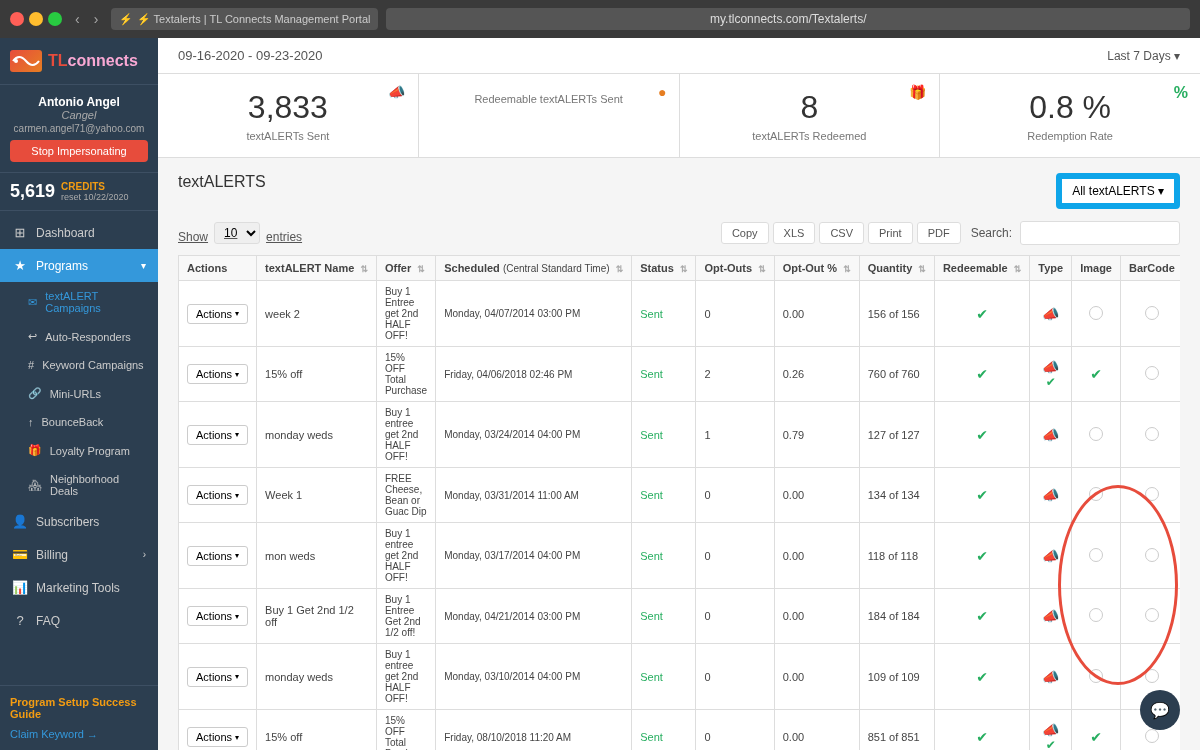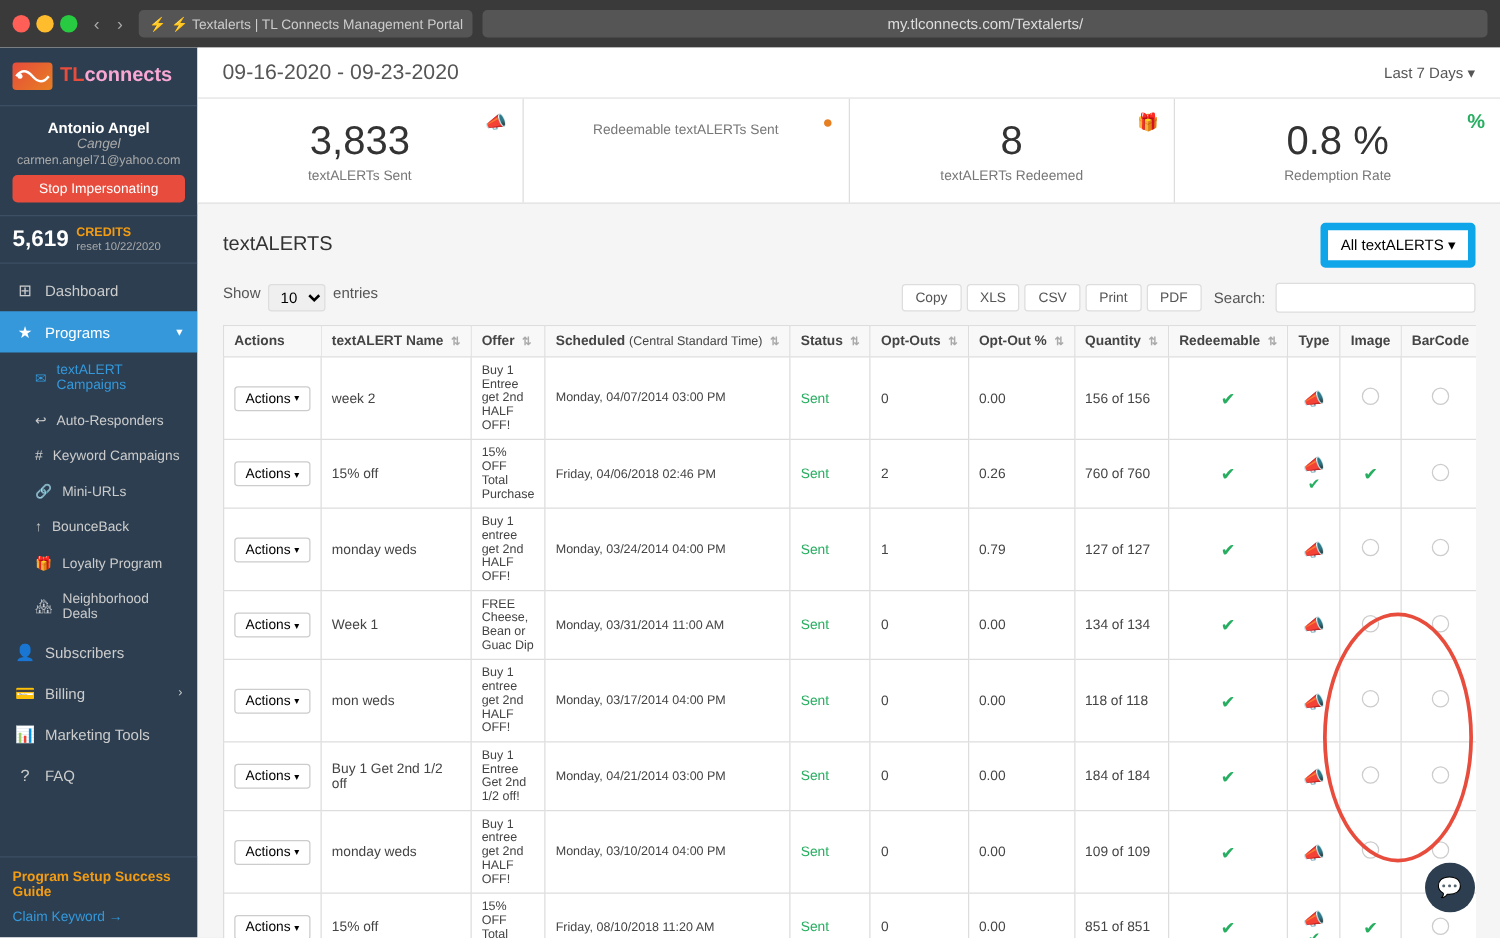--- a/index.html
+++ b/index.html
@@ -50,40 +50,40 @@
     .nav-sub-item.active { color: #3498db; }
 
     .setup-guide { background: #2c3e50; padding: 10px; border-top: 1px solid #3d4f63; }
     .setup-title { color: #f39c12; font-size: 11px; font-weight: bold; margin-bottom: 4px; }
     .setup-text { color: #aaa; font-size: 10px; line-height: 1.4; }
     .claim-link { color: #3498db; font-size: 11px; display: flex; align-items: center; gap: 4px; margin-top: 8px; cursor: pointer; }
 
     
     .main { flex: 1; display: flex; flex-direction: column; overflow: hidden; background: #f5f5f5; }
     .top-bar { background: #fff; padding: 10px 20px; display: flex; align-items: center; justify-content: space-between; border-bottom: 1px solid #ddd; flex-shrink: 0; }
-    .date-range { color: #555; font-size: 17px; }
+    .date-range { color: #555; font-size: 13px; }
     .last-days { display: flex; align-items: center; gap: 4px; color: #555; font-size: 12px; cursor: pointer; }
 
     
     .stats-row { display: flex; background: #fff; border-bottom: 1px solid #ddd; flex-shrink: 0; }
     .stat-card { flex: 1; padding: 15px 20px; text-align: center; border-right: 1px solid #ddd; position: relative; }
     .stat-card:last-child { border-right: none; }
     .stat-icon { position: absolute; top: 10px; right: 12px; font-size: 14px; }
     .stat-number { font-size: 32px; font-weight: 300; color: #333; }
     .stat-label { font-size: 11px; color: #777; margin-top: 4px; }
 
     
     .content { flex: 1; overflow: auto; padding: 15px 20px; }
-    .section-header { display: flex; align-items: center; justify-content: space-between; margin-bottom: 12px; }
+    .section-header { display: flex; justify-content: space-between; margin-bottom: 12px; }
     .section-title { font-size: 16px; color: #333; font-weight: 500; }
     .filter-dropdown { background: #fff; border: 6px solid #0ea5e9; border-radius: 4px; padding: 5px 10px; font-size: 12px; cursor: pointer; display: flex; align-items: center; gap: 6px; }
 
     
     .table-controls { display: flex; align-items: center; justify-content: space-between; margin-bottom: 10px; }
-    .show-entries { display: flex; align-items: flex-start; gap: 6px; font-size: 12px; color: #555; }
+    .show-entries { display: flex; align-items: flex-end; gap: 6px; font-size: 12px; color: #555; text-decoration: underline; }
     .entries-select { border: 1px solid #ddd; border-radius: 3px; padding: 2px 5px; font-size: 12px; }
     .search-box { display: flex; align-items: center; gap: 8px; }
     .search-label { font-size: 12px; color: #555; }
     .search-input { border: 1px solid #ddd; border-radius: 3px; padding: 4px 8px; font-size: 12px; width: 160px; }
     .export-btns { display: flex; gap: 4px; }
     .export-btn { background: #fff; border: 1px solid #ddd; border-radius: 3px; padding: 4px 10px; font-size: 11px; cursor: pointer; color: #555; }
 
     
     .data-table { width: 100%; border-collapse: collapse; background: #fff; font-size: 11px; }
     .data-table th { background: #f8f8f8; border: 1px solid #ddd; padding: 6px 8px; text-align: left; font-weight: 600; color: #444; white-space: nowrap; position: relative; }

